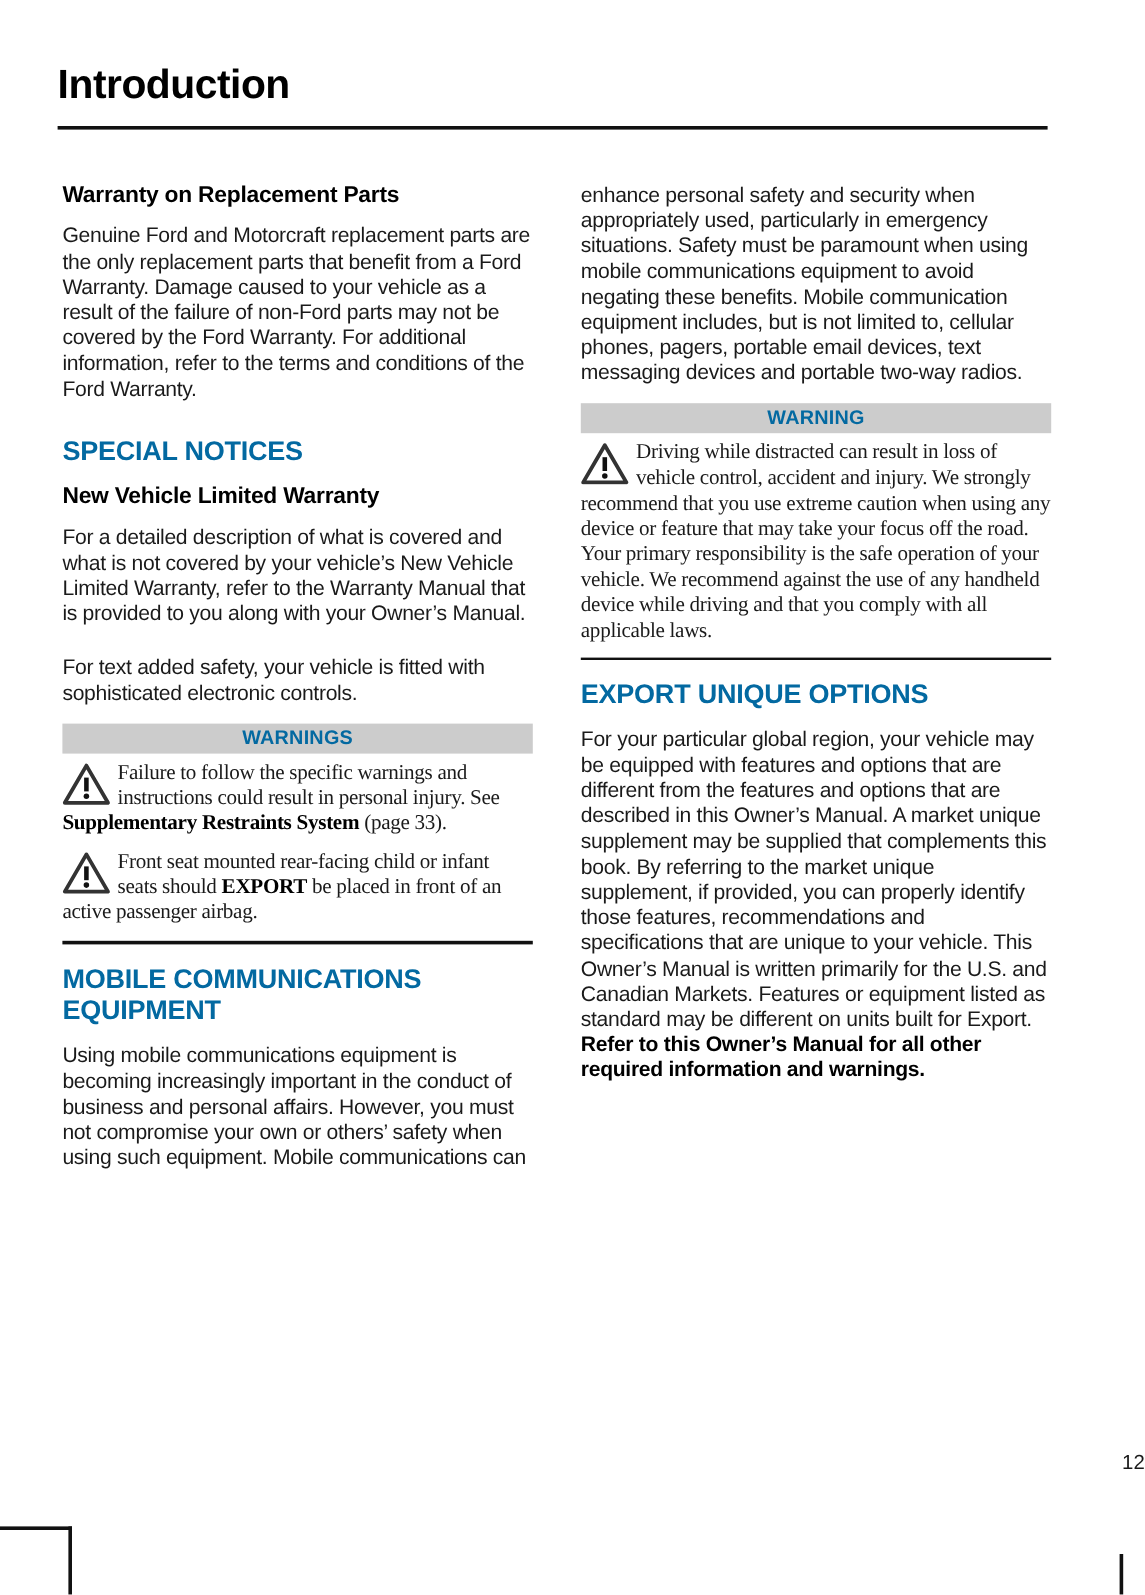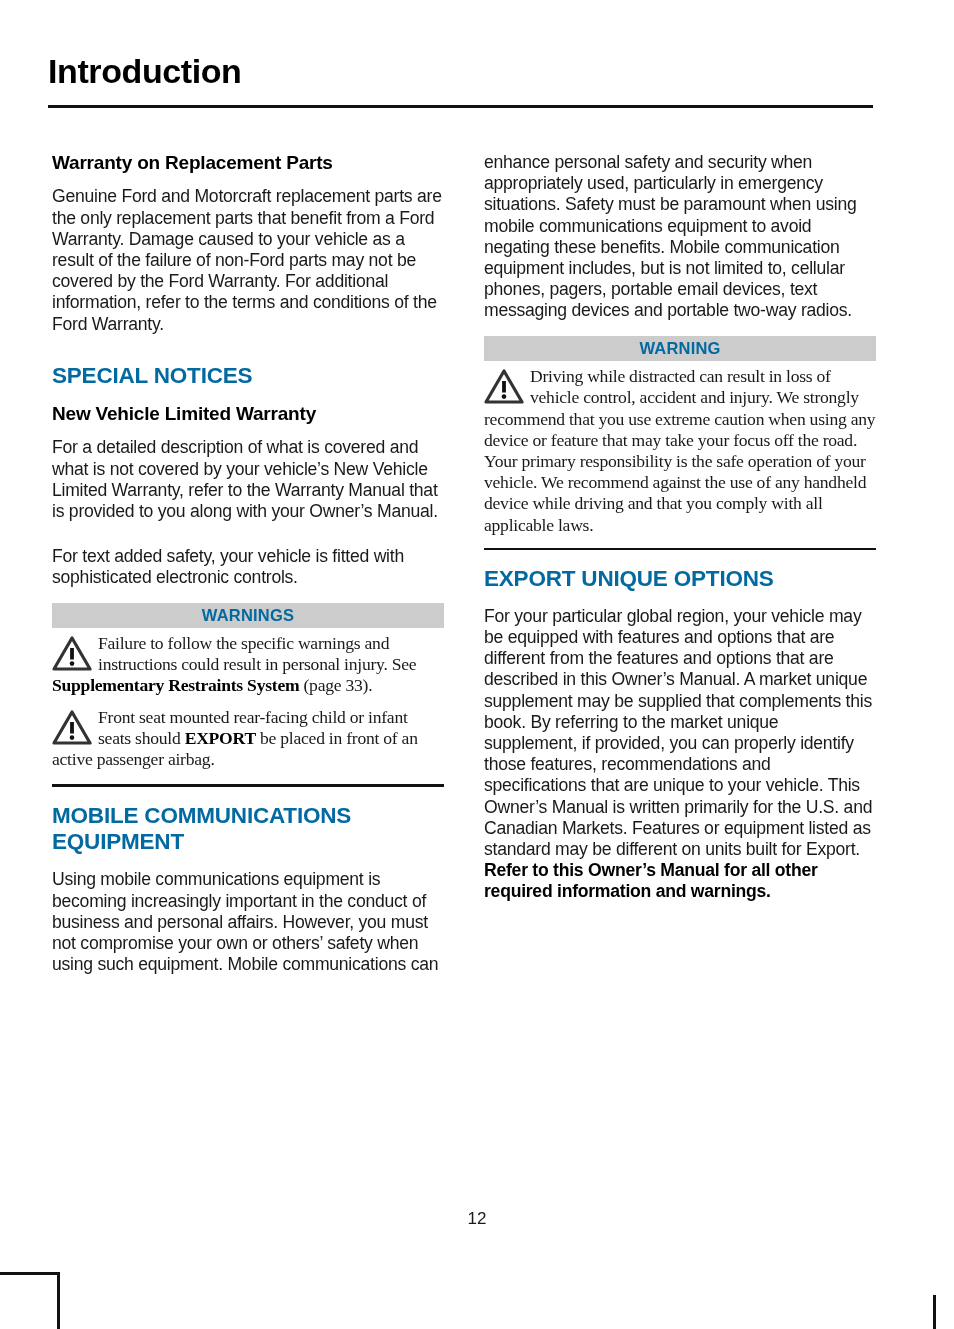--- a/index.html
+++ b/index.html
@@ -139,21 +139,21 @@
     margin: 14px 0 0 0;
     width: 100%;
   }
 
   
   .page-number {
     position: absolute;
     left: 0;
     top: 1209px;
     width: 954px;
-    text-align: center;
+    text-align: right;
     font-size: 17px;
     color: #1a1a1a;
     letter-spacing: 0px;
   }
 </style>
 </head>
 <body>
 
 <div class="page">
 

